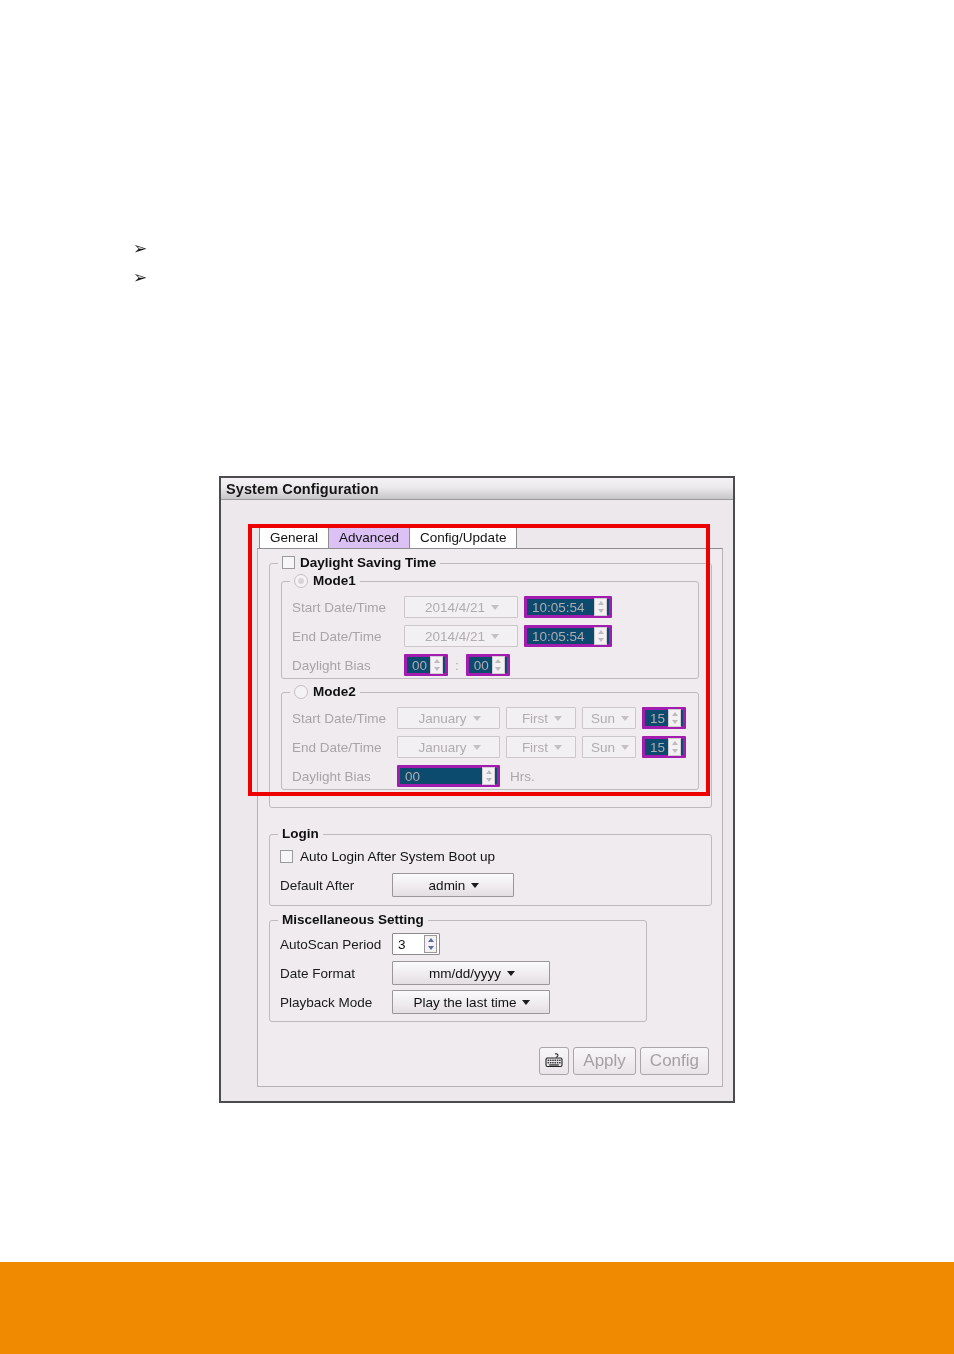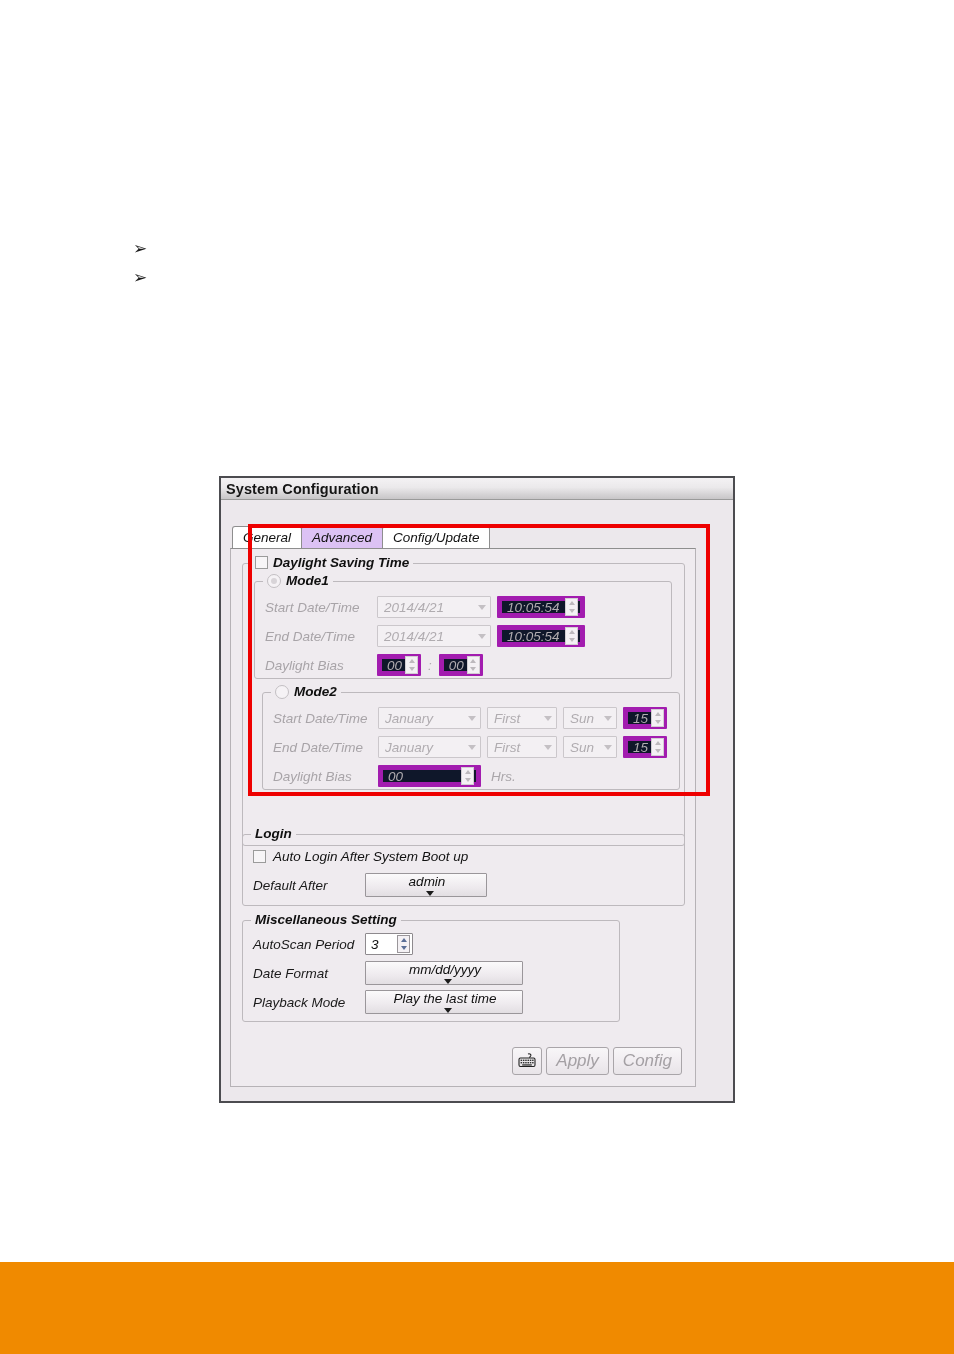--- a/index.html
+++ b/index.html
@@ -60,23 +60,22 @@
   }
   .titlebar-text {
     font-size: 14.5px;
     font-weight: bold;
     color: #151515;
     letter-spacing: .1px;
   }
 
   .dialog-body {
     position: relative;
-    padding: 24px 22px 0 9px;
-    box-sizing: border-box;
-    font-style: italic;
+    padding: 24px 22px 0 36px;
+    box-sizing: border-box;
   }
 
   
   .tabstrip {
     display: flex;
     align-items: flex-end;
     height: 24px;
     margin-left: 2px;
   }
   .tab {
@@ -195,46 +194,45 @@
   .lbl.mid { width: 105px; flex: 0 0 105px; }
 
   
   .combo {
     height: 22px;
     border: 1px solid #cbc7cb;
     background: #f3f0f3;
     box-sizing: border-box;
     display: flex;
     align-items: center;
-    justify-content: space-between;
+    justify-content: center;
     padding: 0 4px 0 6px;
     font-size: 13.5px;
     color: #b0acb0;
     margin-right: 6px;
     border-radius: 1px;
   }
   .combo .arrow {
     border-left: 4px solid transparent;
     border-right: 4px solid transparent;
     border-top: 5px solid #c4c0c4;
     margin-left: 6px;
   }
   .combo.enabled {
     border: 1px solid #9a969a;
     background: linear-gradient(to bottom,#fbfafb 0%, #eeeaee 60%, #e2dee2 100%);
     color: #111111;
-    flex-direction: column;
   }
   .combo.enabled .arrow { border-top-color: #1b1b1b; }
 
   
   .field {
     height: 22px;
-    border: 5px solid #a21caf;
-    background: #0f172a;
+    border: 3px solid #a21caf;
+    background: #0c4a6e;
     box-sizing: border-box;
     display: flex;
     align-items: center;
     font-size: 13.5px;
     color: #b0acb0;
     padding-left: 5px;
     margin-right: 6px;
     border-radius: 1px;
   }
   .field.enabled {
@@ -342,21 +340,21 @@
   <div class="dialog-body">
 
     <div class="tabstrip">
       <div class="tab">General</div>
       <div class="tab active">Advanced</div>
       <div class="tab">Config/Update</div>
     </div>
 
     <div class="content-panel">
 
-      <div class="group" style="left:11px; top:14px; width:443px; height:283px;">
+      <div class="group" style="left:11px; top:14px; width:443px; height:245px;">
         <div class="group-title">
           <span class="cb"></span>
           <span>Daylight Saving Time</span>
         </div>
 
         <div class="group" style="left:11px; top:17px; width:418px; height:98px;">
           <div class="group-title" style="background:#efebef;">
             <span class="rb checked"></span>
             <span>Mode1</span>
           </div>
@@ -407,21 +405,21 @@
                 <span class="val">00</span>
                 <span class="spin">
                   <span class="up"></span>
                   <span class="dn"></span>
                 </span>
               </div>
             </div>
           </div>
         </div>
 
-        <div class="group" style="left:19px; top:128px; width:418px; height:98px;">
+        <div class="group" style="left:11px; top:128px; width:418px; height:98px;">
           <div class="group-title" style="background:#efebef;">
             <span class="rb"></span>
             <span>Mode2</span>
           </div>
 
           <div style="padding:14px 0 0 10px;">
 
             <div class="row">
               <span class="lbl mid">Start Date/Time</span>
               <div class="combo" style="width:103px;">

